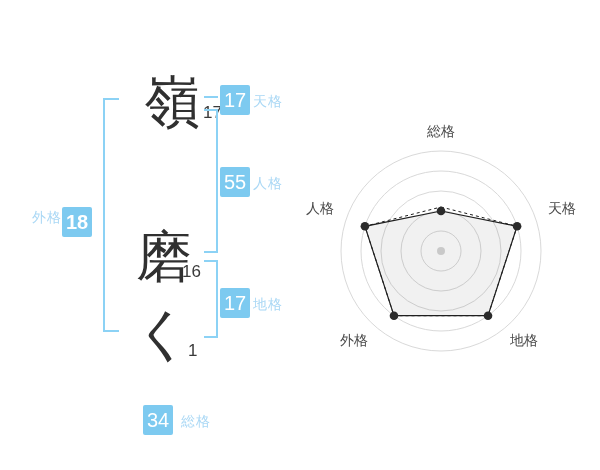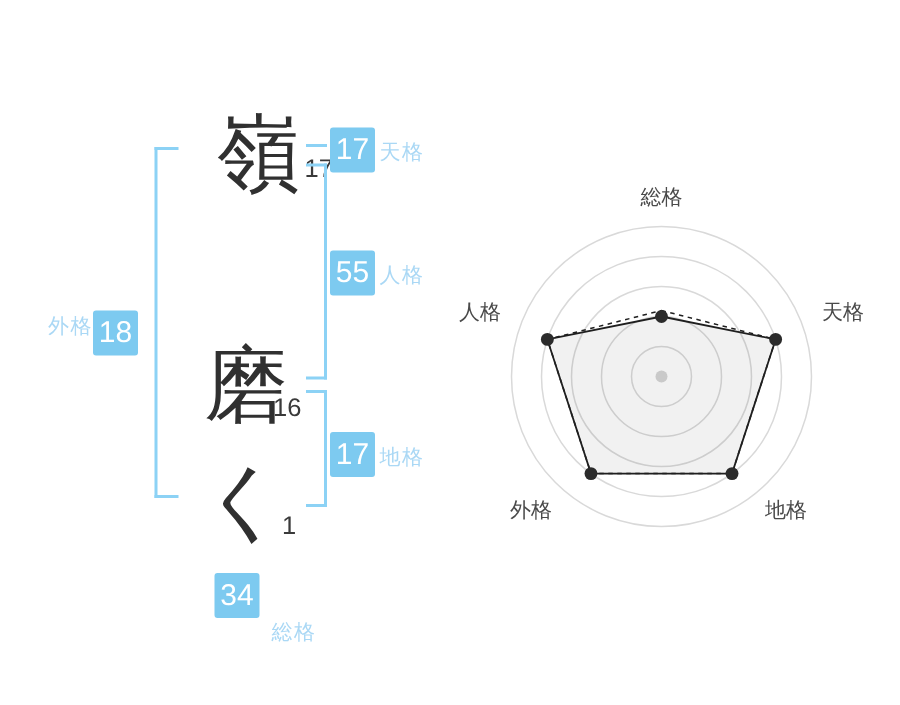--- a/index.html
+++ b/index.html
@@ -39,35 +39,35 @@
   <div class="abs strokes" style="left:203px;top:104px;">17</div>
 
   <div class="abs kanji" style="left:136px;top:229px;">磨</div>
   <div class="abs strokes" style="left:182px;top:263px;">16</div>
 
   <div class="abs kanji" style="left:134px;top:306px;">く</div>
   <div class="abs strokes" style="left:188px;top:342px;">1</div>
 
   <div class="abs bracket-left" style="left:103px;top:98px;height:230px;"></div>
   <div class="abs cat-label" style="left:32px;top:210px;">外格</div>
-  <div class="abs badge" style="left:62px;top:207px;">18</div>
+  <div class="abs badge" style="left:62px;top:207px;font-weight:bold;">18</div>
 
   <div class="abs tick-h" style="left:204px;top:96px;width:14px;"></div>
   <div class="abs badge" style="left:220px;top:85px;">17</div>
   <div class="abs cat-label" style="left:253px;top:94px;">天格</div>
 
   <div class="abs bracket-right" style="left:204px;top:109px;height:140px;"></div>
   <div class="abs badge" style="left:220px;top:167px;">55</div>
   <div class="abs cat-label" style="left:253px;top:176px;">人格</div>
 
   <div class="abs bracket-right" style="left:204px;top:260px;height:74px;"></div>
   <div class="abs badge" style="left:220px;top:288px;">17</div>
   <div class="abs cat-label" style="left:253px;top:297px;">地格</div>
 
-  <div class="abs badge" style="left:143px;top:382px;">34</div>
+  <div class="abs badge" style="left:143px;top:405px;">34</div>
   <div class="abs cat-label" style="left:181px;top:414px;">総格</div>
 
   <svg class="abs" style="left:300px;top:100px;" width="300" height="290">
       <circle cx="141" cy="151" r="20" fill="none" stroke="#d9d9d9" stroke-width="1"></circle>
       <circle cx="141" cy="151" r="40" fill="none" stroke="#d9d9d9" stroke-width="1"></circle>
       <circle cx="141" cy="151" r="60" fill="none" stroke="#d9d9d9" stroke-width="1"></circle>
       <circle cx="141" cy="151" r="80" fill="none" stroke="#d9d9d9" stroke-width="1"></circle>
       <circle cx="141" cy="151" r="100" fill="none" stroke="#d9d9d9" stroke-width="1"></circle>
       <polygon points="141.0,107.0 217.1,126.3 188.0,215.7 94.0,215.7 64.9,126.3" fill="none" stroke="#1f1f1f" stroke-width="1" stroke-dasharray="3,3"></polygon>
       <polygon points="141.0,111.0 217.1,126.3 188.0,215.7 94.0,215.7 64.9,126.3" fill="rgba(0,0,0,0.055)" stroke="#1f1f1f" stroke-width="1.2"></polygon>

